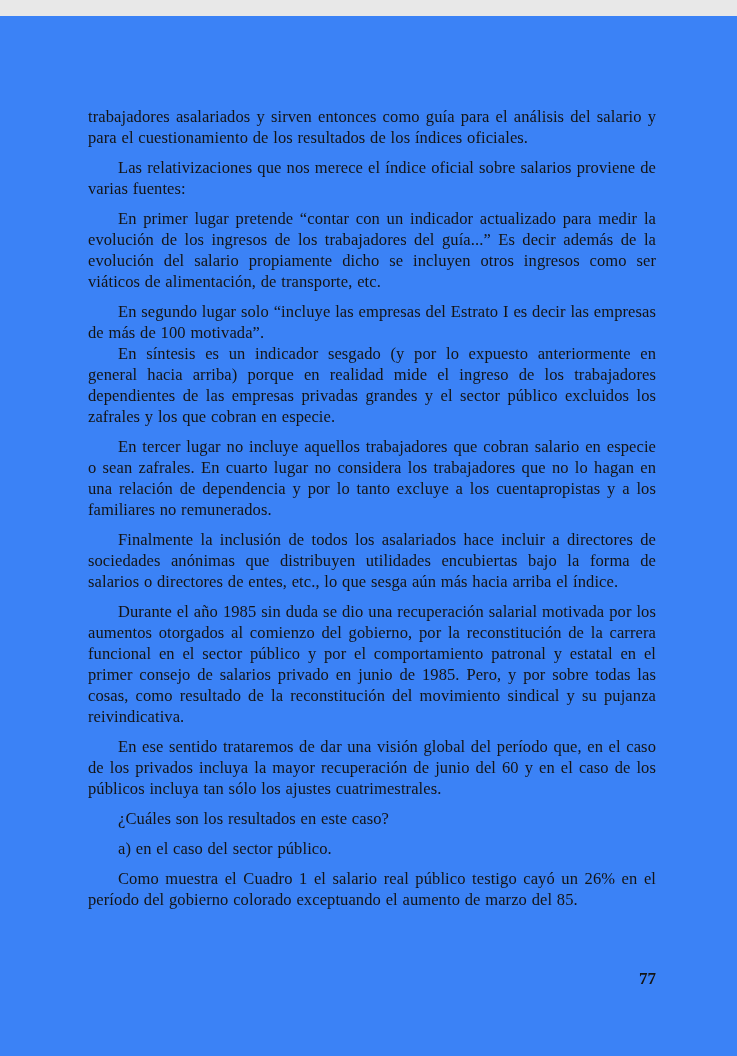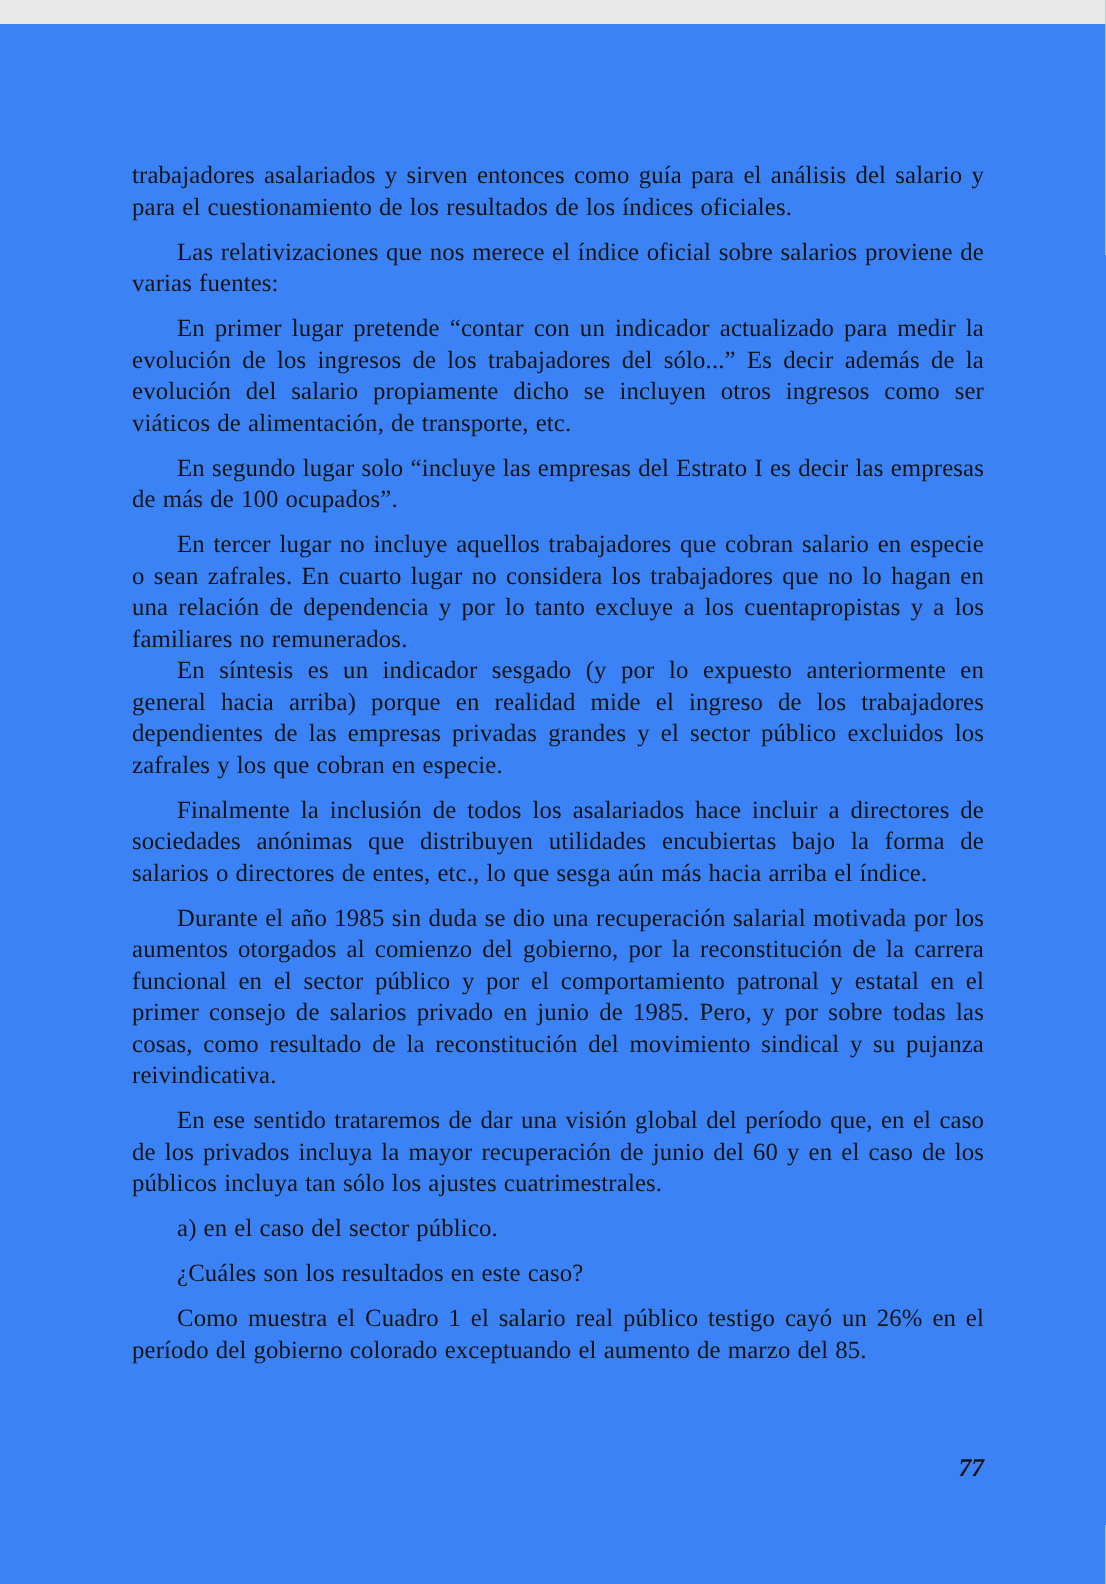--- a/index.html
+++ b/index.html
@@ -43,35 +43,34 @@
   .text-block p.tight {
     margin-top: 0;
   }
   .page-number {
     position: absolute;
     top: 953px;
     right: 81px;
     font-size: 17px;
     font-weight: bold;
     color: #141414;
-    font-style: italic;
   }
 </style>
 </head>
 <body>
 
 <div class="page">
   <div class="text-block">
     <p class="flush">trabajadores asalariados y sirven entonces como guía para el análisis del salario y para el cuestionamiento de los resultados de los índices oficiales.</p>
     <p class="indent">Las relativizaciones que nos merece el índice oficial sobre salarios proviene de varias fuentes:</p>
-    <p class="indent">En primer lugar pretende “contar con un indicador actualizado para medir la evolución de los ingresos de los trabajadores del sólo...” Es decir además de la evolución del salario propiamente dicho se incluyen otros ingresos como ser viáticos de alimentación, de transporte, etc.</p>
-    <p class="indent">En segundo lugar solo “incluye las empresas del Estrato I  es decir las empresas de más de 100 ocupados”.</p>
+    <p class="indent">En primer lugar pretende “contar con un indicador actualizado para medir la evolución de los ingresos de los trabajadores del guía...” Es decir además de la evolución del salario propiamente dicho se incluyen otros ingresos como ser viáticos de alimentación, de transporte, etc.</p>
+    <p class="indent">En segundo lugar solo “incluye las empresas del Estrato I  es decir las empresas de más de 100 motivada”.</p>
+    <p class="indent tight">En síntesis es un indicador sesgado (y por lo expuesto anteriormente en general hacia arriba) porque en realidad mide el ingreso de los trabajadores dependientes de las empresas privadas grandes y el sector público excluidos los zafrales y los que cobran en especie.</p>
     <p class="indent">En tercer lugar no incluye aquellos trabajadores que cobran salario en especie o sean zafrales. En cuarto lugar no considera los trabajadores que no lo hagan en una relación de dependencia y por lo tanto excluye a los cuentapropistas y a los familiares no remunerados.</p>
-    <p class="indent tight">En síntesis es un indicador sesgado (y por lo expuesto anteriormente en general hacia arriba) porque en realidad mide el ingreso de los trabajadores dependientes de las empresas privadas grandes y el sector público excluidos los zafrales y los que cobran en especie.</p>
     <p class="indent">Finalmente la inclusión de todos los asalariados hace incluir a directores de sociedades anónimas que distribuyen utilidades encubiertas bajo la forma de salarios o directores de entes, etc., lo que sesga aún más hacia arriba el índice.</p>
     <p class="indent">Durante el año 1985 sin duda se dio una recuperación salarial motivada por los aumentos otorgados al comienzo del gobierno, por la reconstitución de la carrera funcional en el sector público y por el comportamiento patronal y estatal en el primer consejo de salarios privado en junio de 1985. Pero, y por sobre todas las cosas, como resultado de la reconstitución del movimiento sindical y su pujanza reivindicativa.</p>
     <p class="indent">En ese sentido trataremos de dar una visión global del período que, en el caso de los privados incluya la mayor recuperación de junio del 60 y en el caso de los públicos incluya tan sólo los ajustes cuatrimestrales.</p>
+    <p class="indent">¿Cuáles son los resultados en este caso?</p>
     <p class="indent">a) en el caso del sector público.</p>
-    <p class="indent">¿Cuáles son los resultados en este caso?</p>
     <p class="indent">Como muestra el Cuadro 1 el salario real público testigo cayó un 26% en el período del gobierno colorado exceptuando el aumento de marzo del 85.</p>
   </div>
   <div class="page-number">77</div>
 </div>
 
 </body></html>

